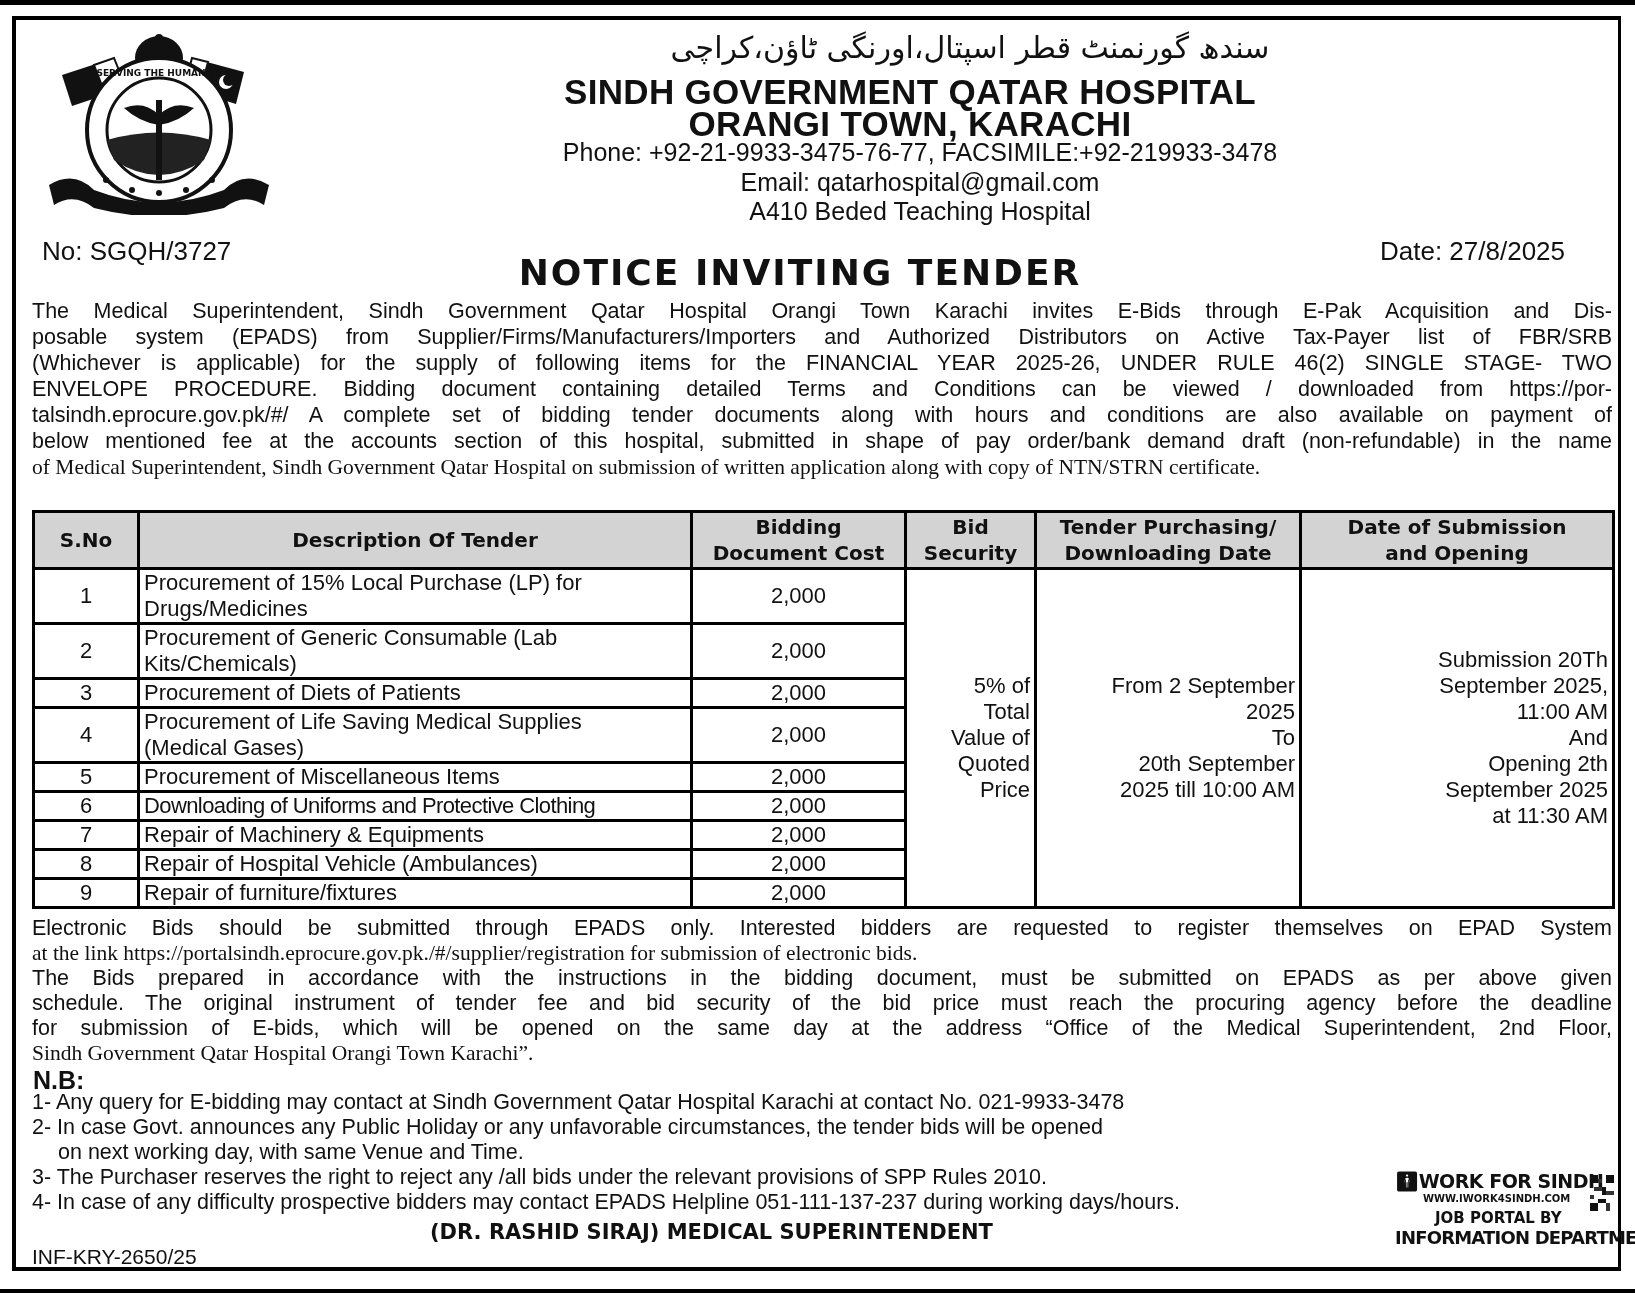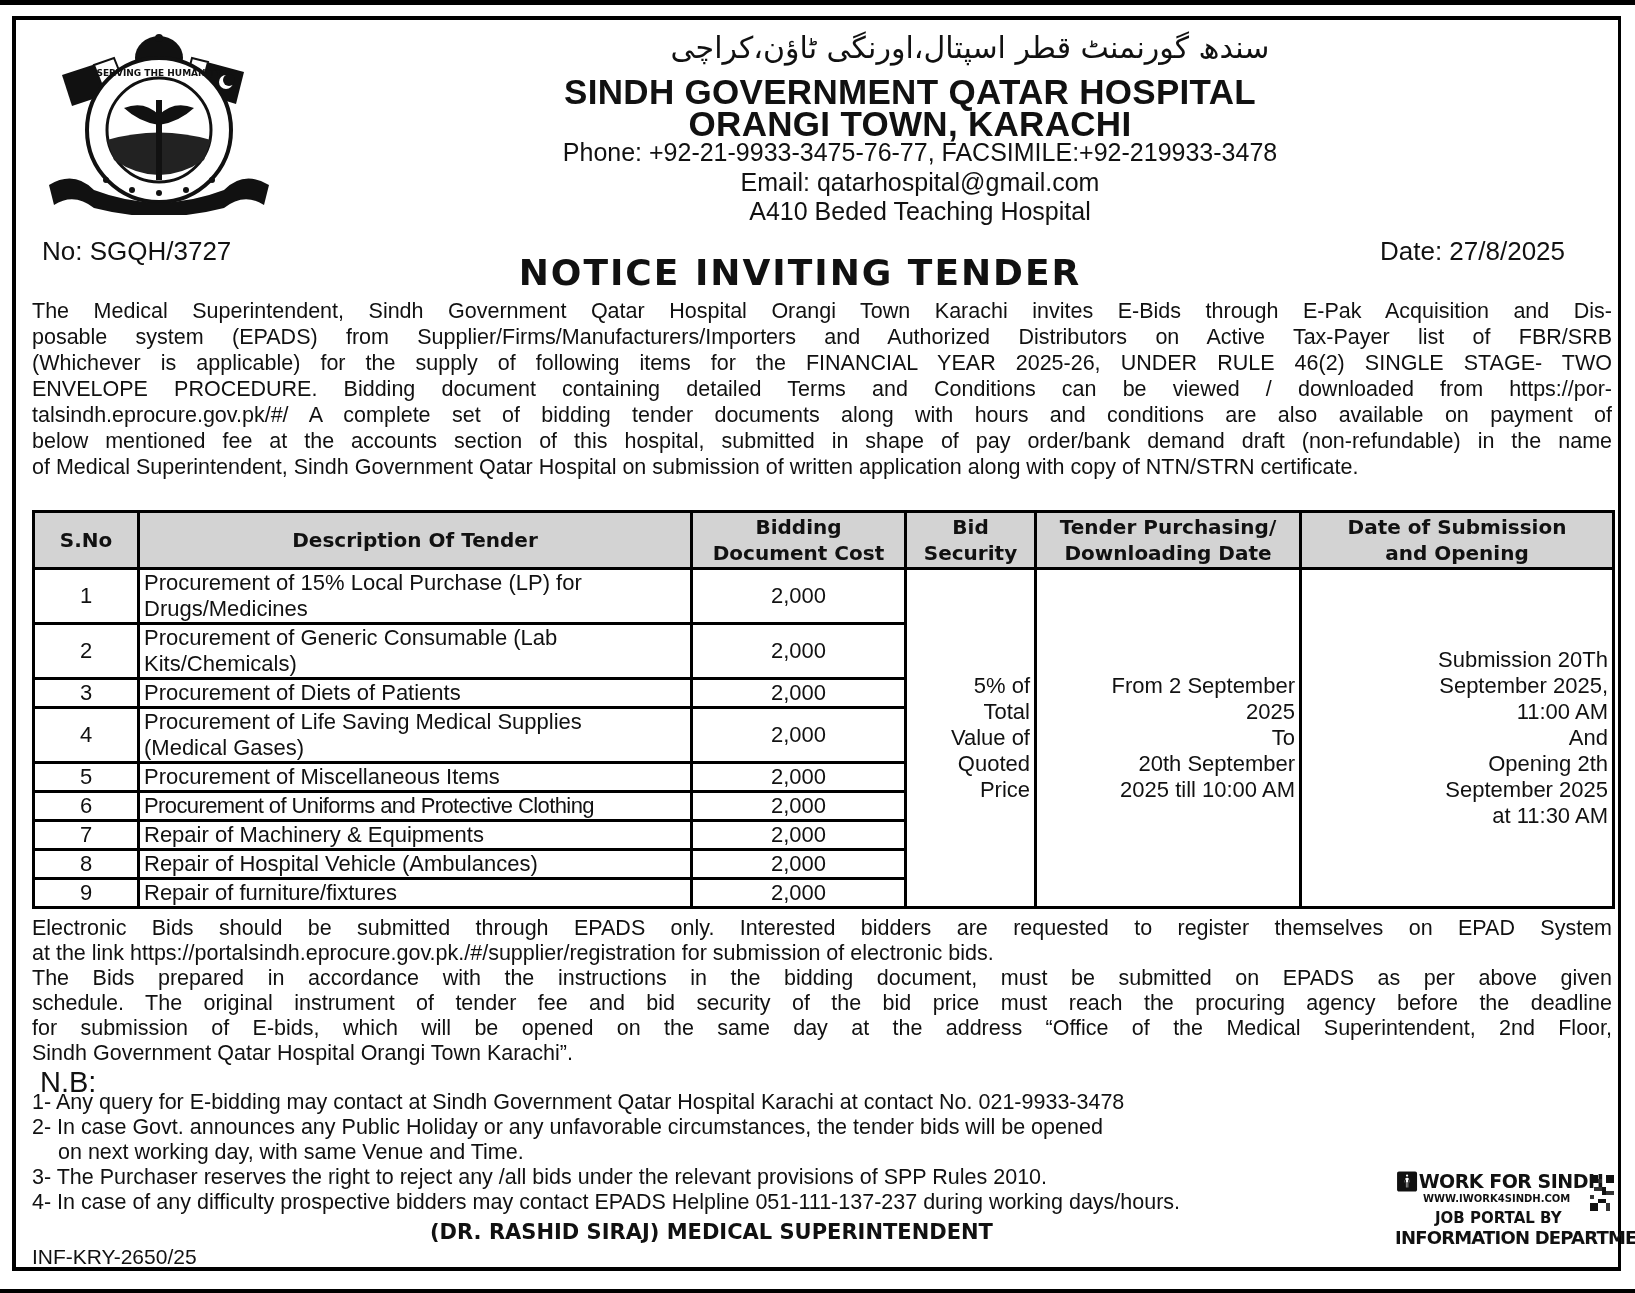--- a/index.html
+++ b/index.html
@@ -12,34 +12,34 @@
   .logo { left: 44px; top: 30px; width: 230px; height: 185px; }
   .urdu { left: 560px; top: 30px; width: 820px; text-align: center; font-family: "DejaVu Sans", sans-serif; font-size: 30px; direction: rtl; }
   .h1 { left: 470px; top: 76px; width: 880px; text-align: center; font-weight: bold; font-size: 35px; line-height: 32px; letter-spacing: 0.3px; }
   .contact { left: 420px; width: 1000px; text-align: center; font-size: 25px; line-height: 30px; }
   .ref-no { left: 42px; top: 236px; font-size: 26px; }
   .date { left: 1380px; top: 236px; font-size: 26px; }
   .notice-title { left: 300px; top: 252px; width: 1000px; text-align: center; font-family: "DejaVu Sans", sans-serif; font-weight: bold; font-size: 36px; letter-spacing: 2px; }
 
   .para { left: 32px; width: 1580px; font-size: 21.5px; line-height: 26px; text-align: justify; text-align-last: left; }
   .para .line { display: block; white-space: nowrap; text-align-last: justify; text-align: justify; }
-  .para .line.last { text-align-last: left; }
+  .para .line.last { text-align-last: left; font-family: Liberation Serif, serif; }
 
   table.tender { position: absolute; left: 32px; top: 510px; width: 1580px; border-collapse: collapse; table-layout: fixed; }
   table.tender th, table.tender td { border: 3px solid #000; padding: 0 4px; font-size: 22px; }
   table.tender th { background: #d3d3d3; font-family: "DejaVu Sans", sans-serif; font-weight: bold; font-size: 20px; line-height: 26px; height: 54px; text-align: center; vertical-align: middle; }
   table.tender td { line-height: 26px; vertical-align: middle; }
   td.sno { text-align: center; }
   td.cost { text-align: center; }
   td.desc { text-align: left; }
   td.merged { text-align: right; font-size: 22px; line-height: 26px; margin-left: 44px; }
   tr.r2 td { height: 52px; }
   tr.r1 td { height: 26px; }
   .desc-narrow { letter-spacing: -0.6px; }
-  .nb-title { left: 40px; top: 1028px; font-size: 29px; font-weight: normal; }
+  .nb-title { left: 33px; top: 1028px; font-size: 25px; font-weight: bold; }
   .nb-list { left: 32px; top: 1052px; width: 1320px; font-size: 21.5px; line-height: 25px; }
   .nb-list div { white-space: nowrap; }
   .nb-indent { padding-left: 26px; }
   .signature { left: 430px; top: 1182px; font-family: "DejaVu Sans", sans-serif; font-weight: bold; font-size: 21px; }
   .inf { left: 32px; top: 1197px; font-size: 21px; }
 
   .iwork { left: 1395px; top: 1165px; width: 220px; font-family: "DejaVu Sans", sans-serif; font-weight: bold; }
   .iwork .t1 { font-size: 19px; letter-spacing: -0.5px; white-space: nowrap; }
   .iwork .t2 { font-size: 10px; margin-left: 28px; }
   .iwork .t3 { font-size: 15px; margin-left: 40px; margin-top: 5px; }
@@ -192,21 +192,21 @@
         </td>
       <td class="cost">2,000</td>
     </tr>
     <tr class="r1">
       <td class="sno">5</td>
       <td class="desc">Procurement of Miscellaneous Items</td>
       <td class="cost">2,000</td>
     </tr>
     <tr class="r1">
       <td class="sno">6</td>
-      <td class="desc desc-narrow">Procurement of Uniforms and Protective Clothing</td>
+      <td class="desc desc-narrow">Downloading of Uniforms and Protective Clothing</td>
       <td class="cost">2,000</td>
     </tr>
     <tr class="r1">
       <td class="sno">7</td>
       <td class="desc">Repair of Machinery &amp; Equipments</td>
       <td class="cost">2,000</td>
     </tr>
     <tr class="r1">
       <td class="sno">8</td>
       <td class="desc">Repair of Hospital Vehicle (Ambulances)</td>

